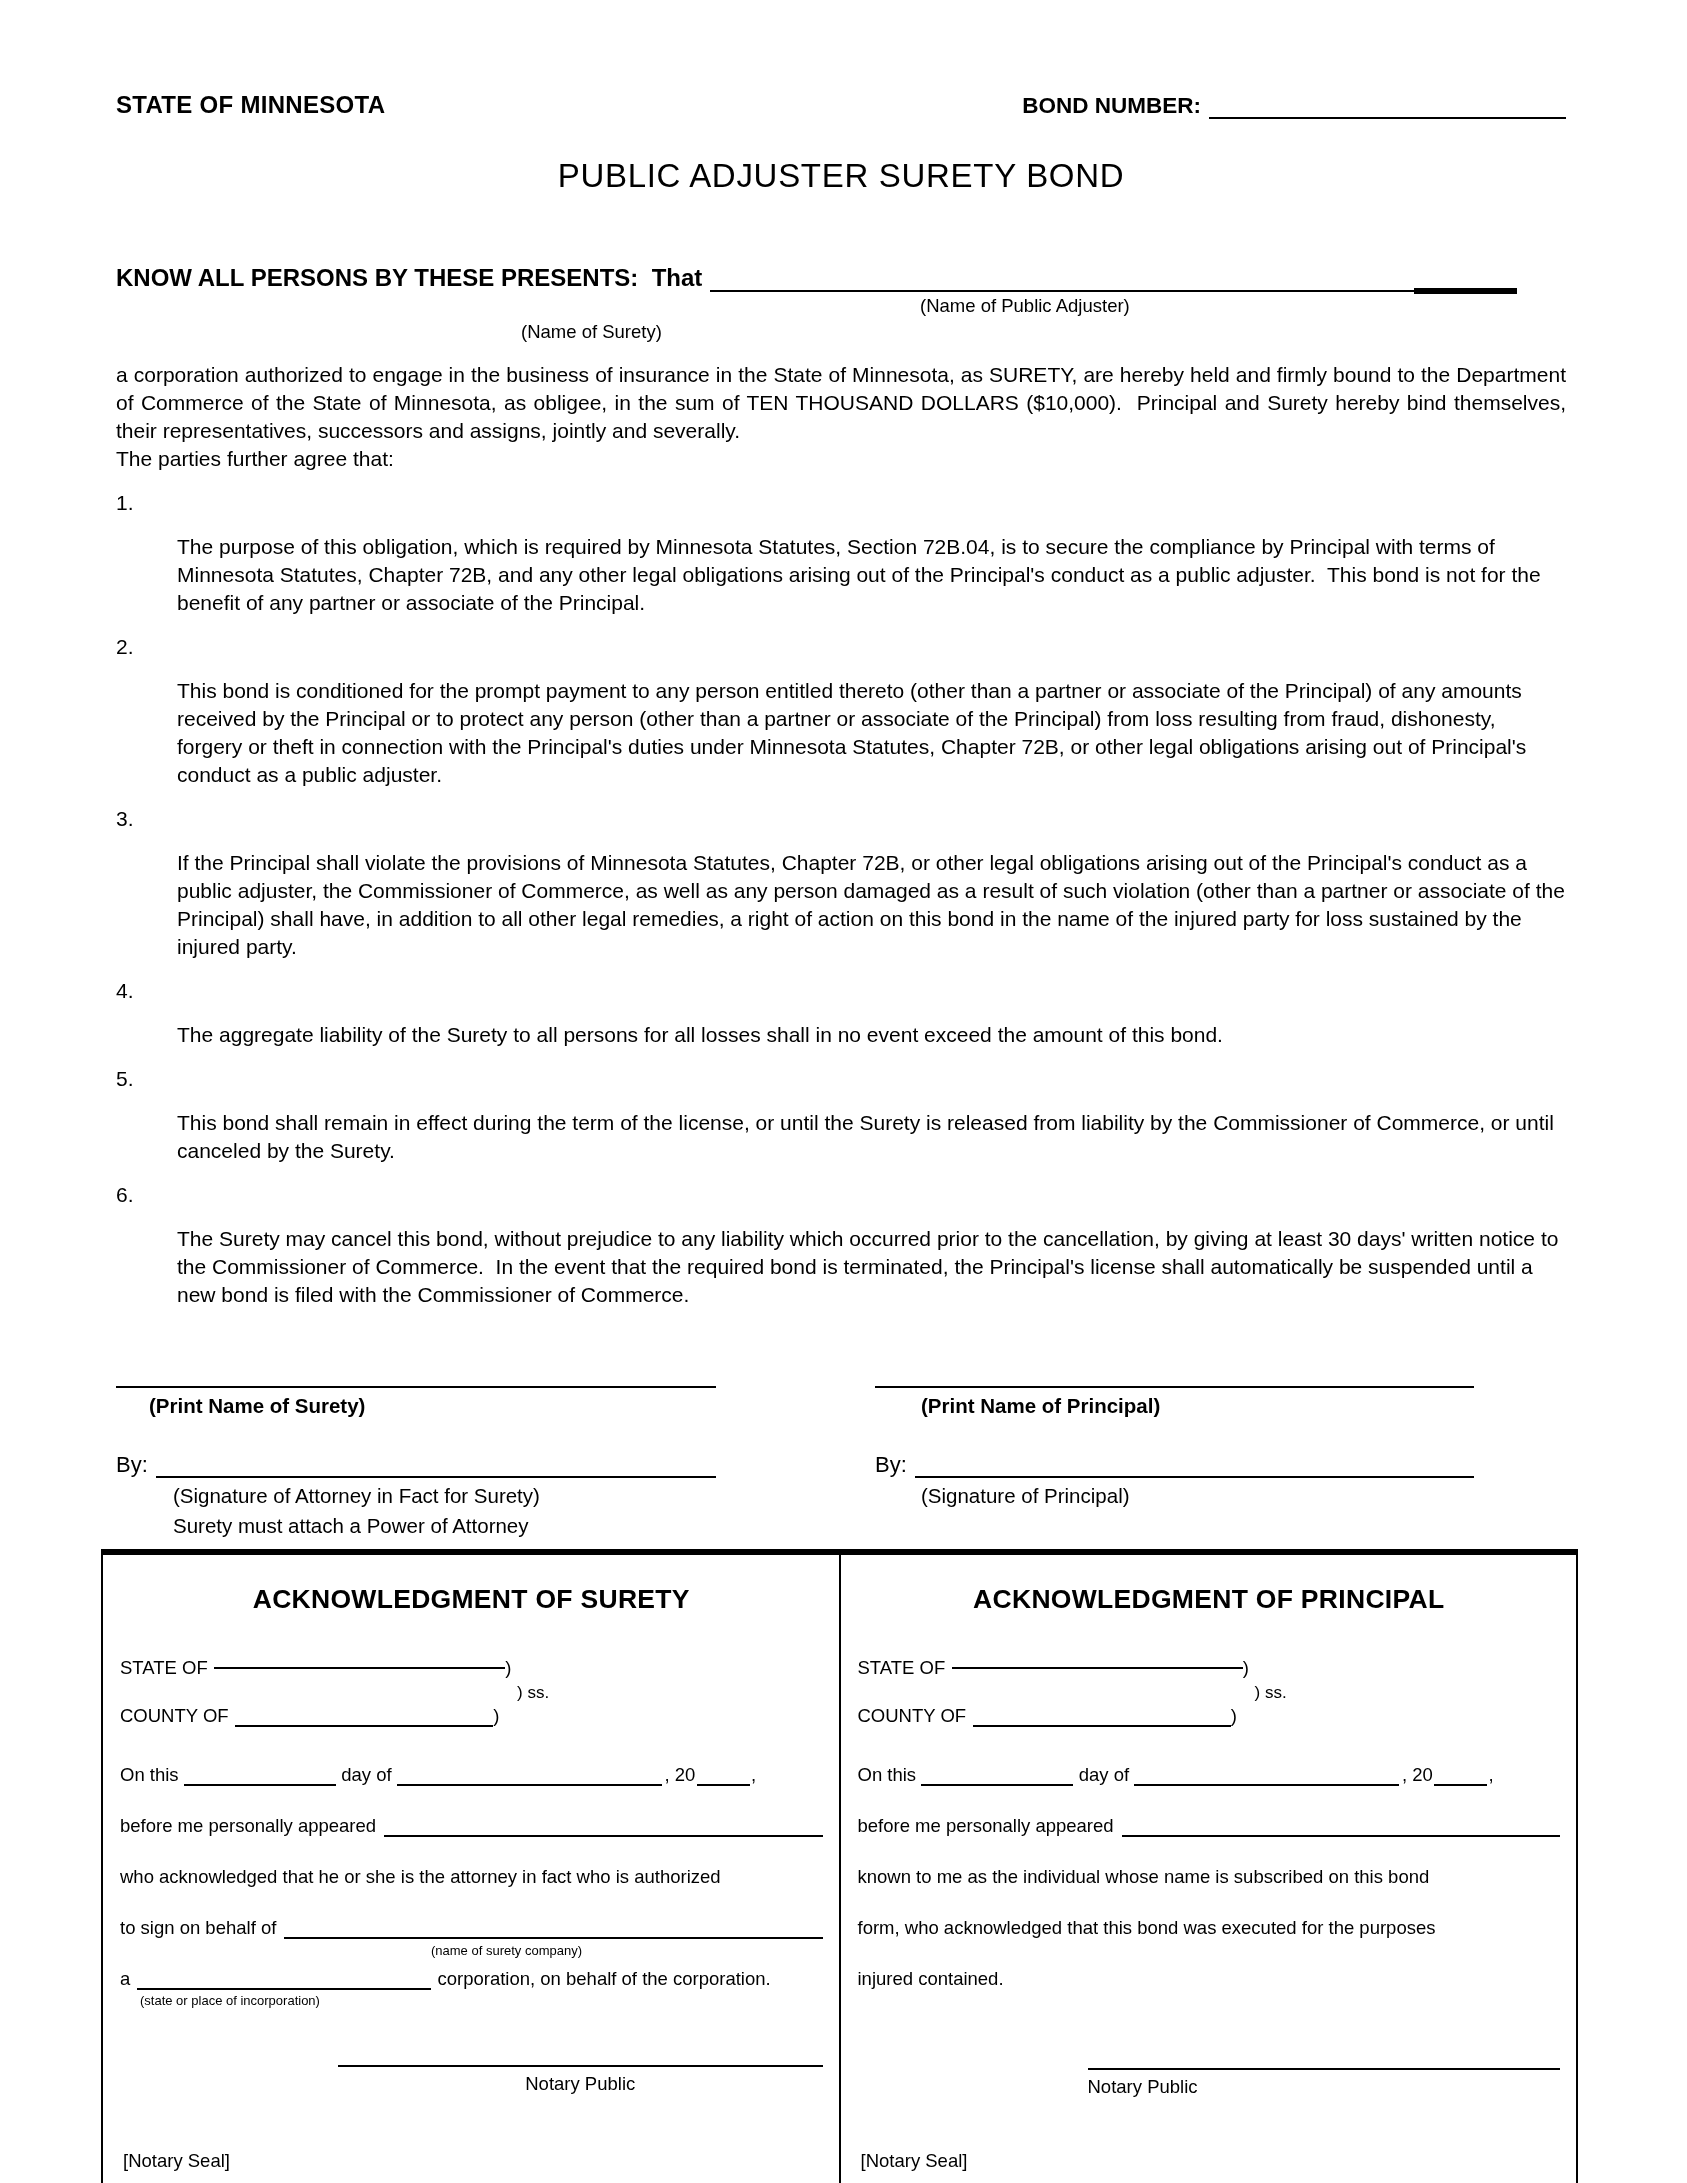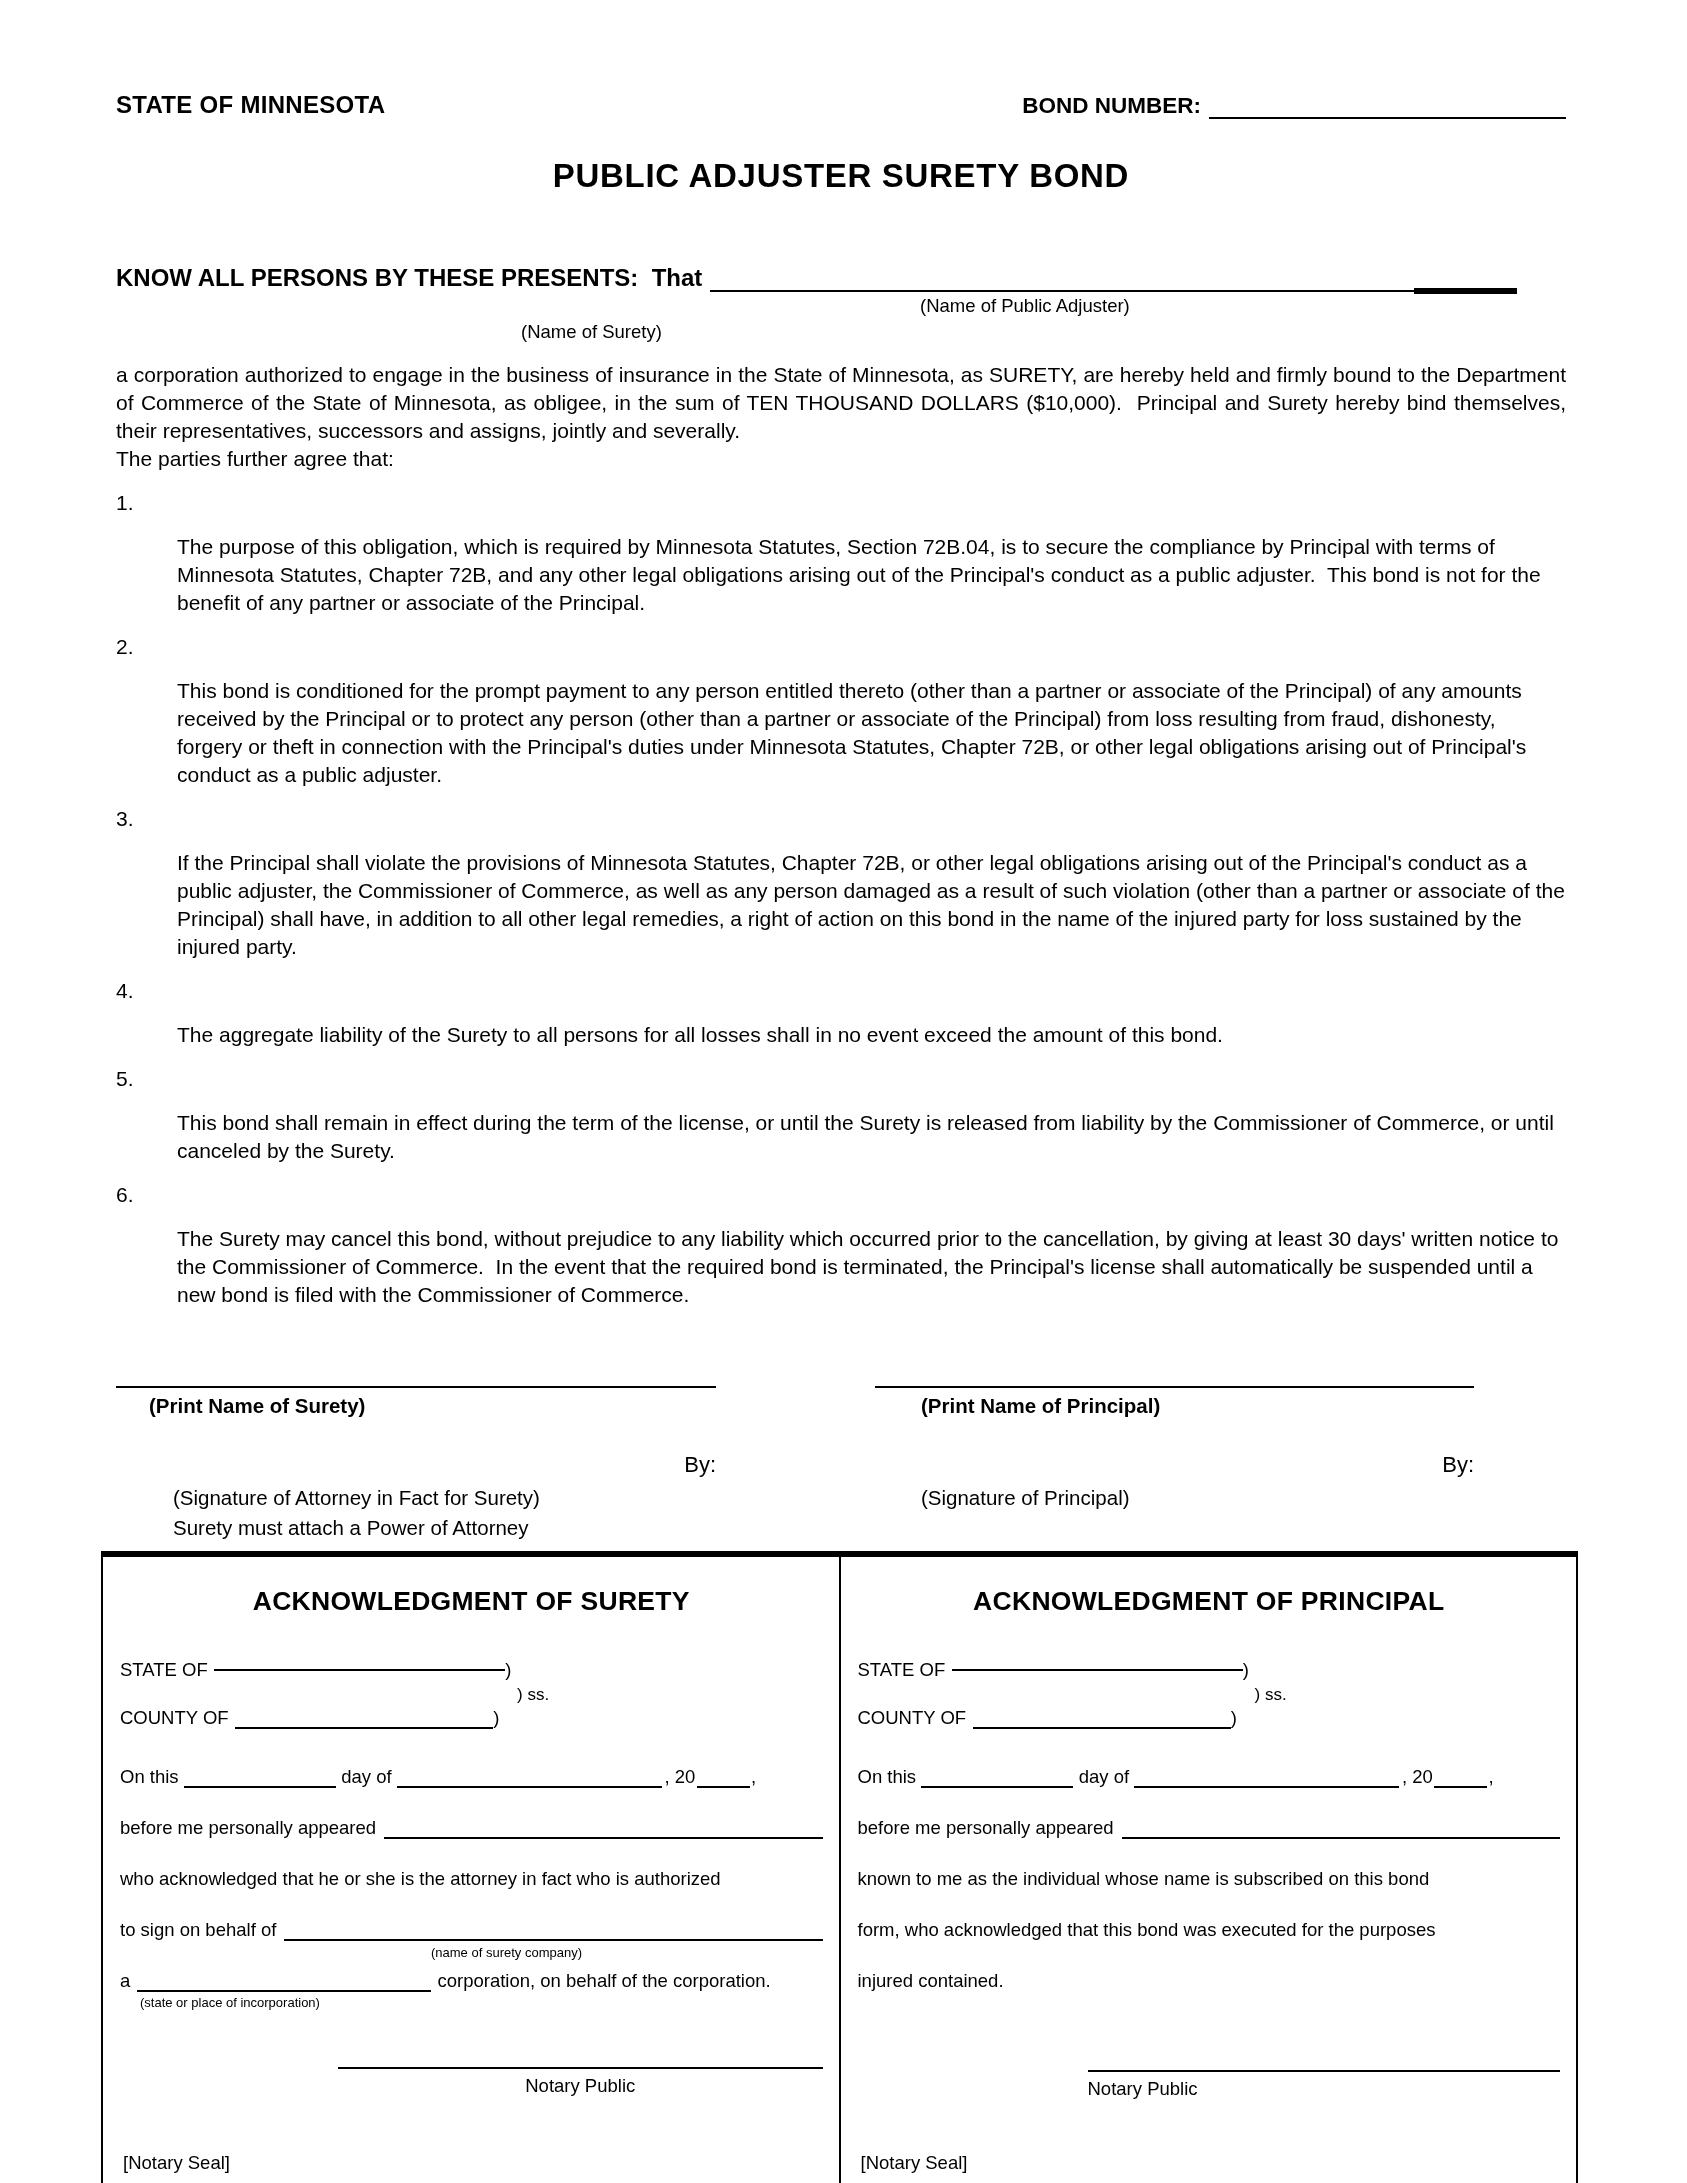--- a/index.html
+++ b/index.html
@@ -8,21 +8,21 @@
   .content{position:absolute;left:116px;top:0;width:1450px;font-size:21px;}
 
   
   .header-row{display:flex;justify-content:space-between;align-items:flex-end;margin-top:91px;}
   .state-heading{font-size:24px;font-weight:bold;letter-spacing:0.3px;}
   .bond-group{display:flex;align-items:flex-end;}
   .bond-label{font-size:22.5px;font-weight:bold;}
   .blank{display:inline-block;height:0;border-bottom:2px solid #000;}
   .bond-blank{width:357px;margin-left:8px;}
 
-  .title{text-align:center;font-size:33px;font-weight:bold;margin:38px 0 0 0;letter-spacing:0.7px;}
+  .title{text-align:center;font-size:33px;font-weight:normal;margin:38px 0 0 0;letter-spacing:0.7px;}
 
   
   .flexline{display:flex;align-items:flex-end;}
   .know-row{margin-top:69px;margin-right:49px;font-size:24px;font-weight:bold;}
   .as-row{margin-top:16px;margin-right:49px;font-size:24px;font-weight:bold;}
   .fill{flex:1 1 auto;border-bottom:2px solid #000;margin-left:8px;height:0;}
   .thick-cap{flex:0 0 103px;border-bottom:6.6px solid #000;height:0;margin-bottom:-2px;}
   .sublabel{font-size:18.5px;margin-top:3.3px;}
   .pa-label{margin-left:804px;}
   .surety-label{margin-left:405px;}
@@ -38,21 +38,21 @@
 
   
   .sig-grid{display:grid;grid-template-columns:600px 599px;column-gap:159px;}
   .sig1{margin-top:77px;font-weight:bold;}
   .by-row{margin-top:34px;}
   .uline{border-bottom:2px solid #000;height:0;}
   .sig-label{font-size:20.5px;margin-top:6px;}
   .ind50{margin-left:33px;}
   .ind70{margin-left:46px;}
   .ind86{margin-left:57px;}
-  .byline{display:flex;align-items:flex-end;font-size:22px;flex-direction:column;}
+  .byline{display:flex;align-items:flex-end;font-size:22px;}
 
   
   .ack-box{margin-top:10.6px;margin-left:-15px;width:1477px;height:655px;box-sizing:border-box;
            border:2.6px solid #000;border-top:6.6px solid #000;display:flex;}
   .ack-col{flex:1 1 0;box-sizing:border-box;padding:0 16px 0 17px;font-size:18.5px;position:relative;}
   .ack-col.leftcol{border-right:2px solid #000;}
   .ack-title{text-align:center;font-weight:bold;font-size:26.5px;margin-top:29px;letter-spacing:0.3px;}
   .ackrow{display:flex;align-items:flex-end;}
   .state-row{margin-top:42px;align-items:center;}
   .w440{width:291px;margin-left:6.6px;}

